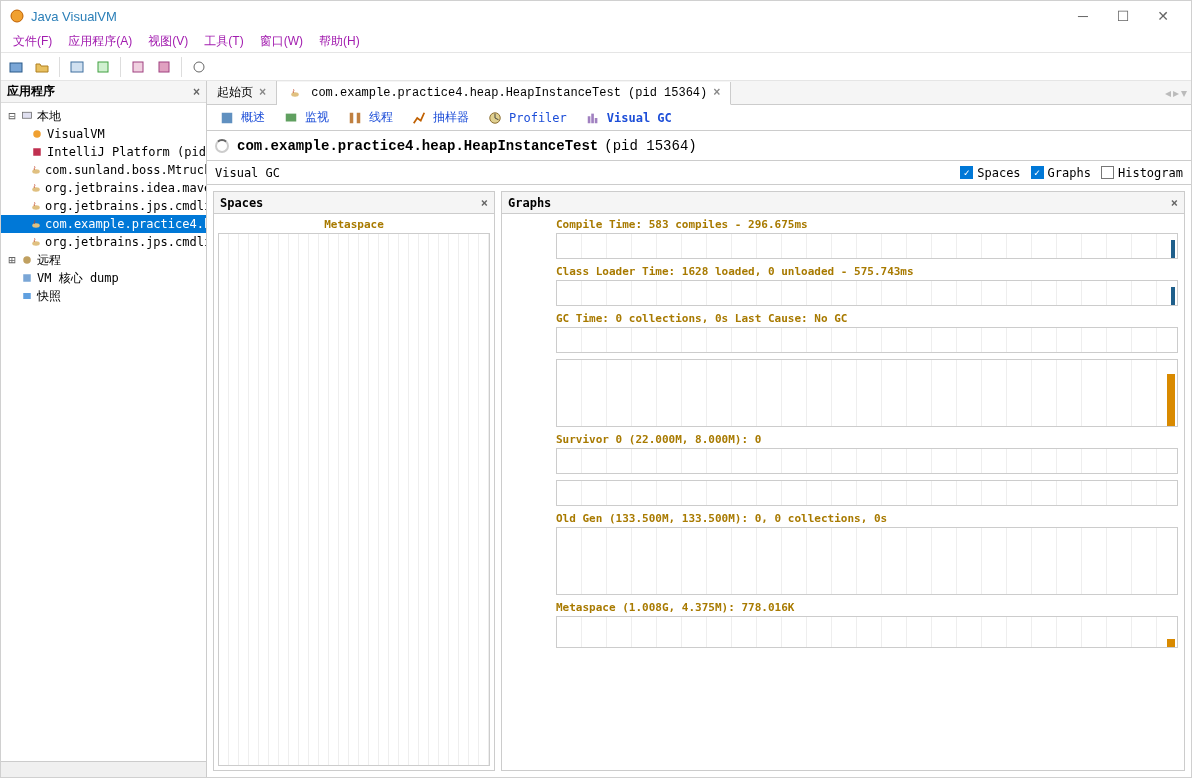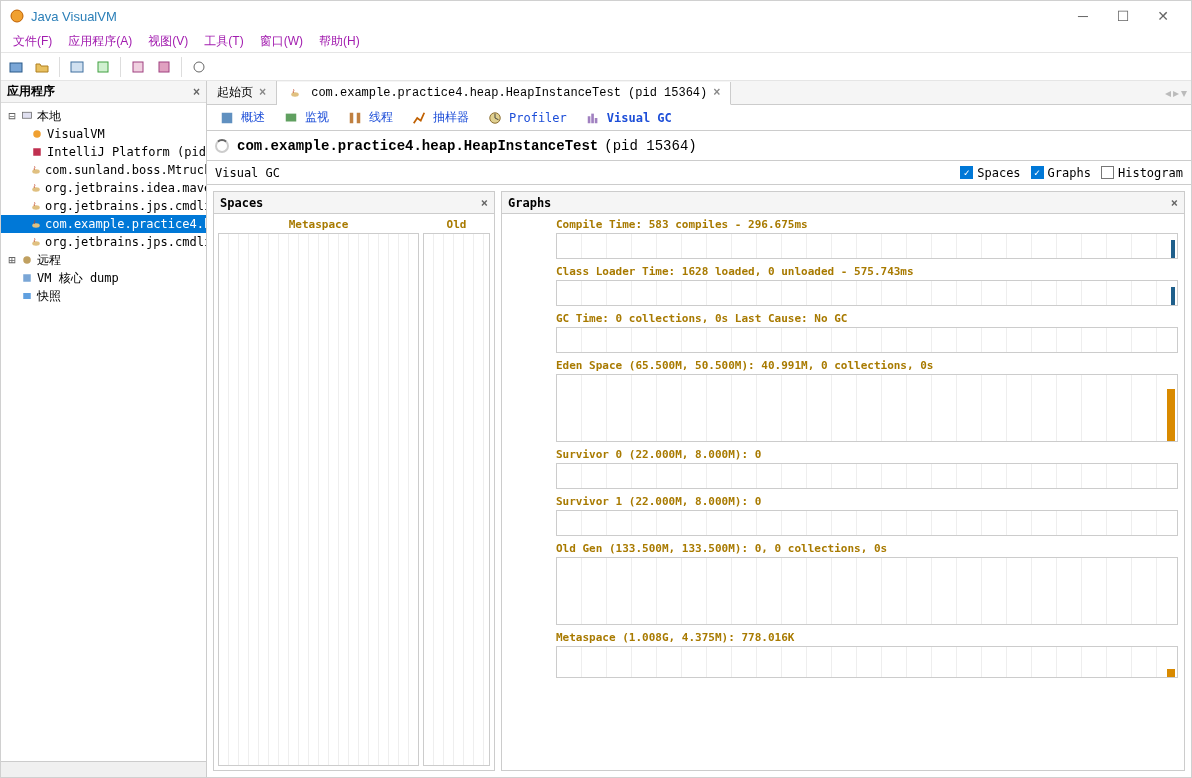--- a/index.html
+++ b/index.html
@@ -348,24 +348,20 @@
       <div class="panel spaces">
         <div class="panel-head">
           <span>Spaces</span>
           <span class="x">×</span>
         </div>
         <div class="spaces-body">
           <div class="sbox" style="flex:3">
             <div class="col-lbl">Metaspace</div>
             <div class="gridbox" style="flex:1"></div>
           </div>
-          <div class="sbox" style="flex:1">
-            <div class="col-lbl">Old</div>
-            <div class="gridbox" style="flex:1"></div>
-          </div>
         </div>
       </div>
 
       <div class="panel graphs">
         <div class="panel-head">
           <span>Graphs</span>
           <span class="x">×</span>
         </div>
         <div class="graphs-body">
           <div class="graph-row">
@@ -378,31 +374,29 @@
               <div class="graph-lbl">Class Loader Time: 1628 loaded, 0 unloaded - 575.743ms</div>
               <div class="graph-box">
                 <span class="spike-blue"></span>
               </div>
             </div>
           <div class="graph-row">
               <div class="graph-lbl">GC Time: 0 collections, 0s Last Cause: No GC</div>
               <div class="graph-box"></div>
             </div>
           <div class="graph-row">
-              <div class="graph-lbl">Eden Space (65.500M, 50.500M): 40.991M, 0 collections, 0s</div>
               <div class="graph-box tall">
                 <span class="spike-orange"></span>
               </div>
             </div>
           <div class="graph-row">
               <div class="graph-lbl">Survivor 0 (22.000M, 8.000M): 0</div>
               <div class="graph-box"></div>
             </div>
           <div class="graph-row">
-              <div class="graph-lbl">Survivor 1 (22.000M, 8.000M): 0</div>
               <div class="graph-box"></div>
             </div>
           <div class="graph-row">
               <div class="graph-lbl">Old Gen (133.500M, 133.500M): 0, 0 collections, 0s</div>
               <div class="graph-box tall"></div>
             </div>
           <div class="graph-row">
               <div class="graph-lbl">Metaspace (1.008G, 4.375M): 778.016K</div>
               <div class="graph-box med">
                 <span class="small-orange"></span>

